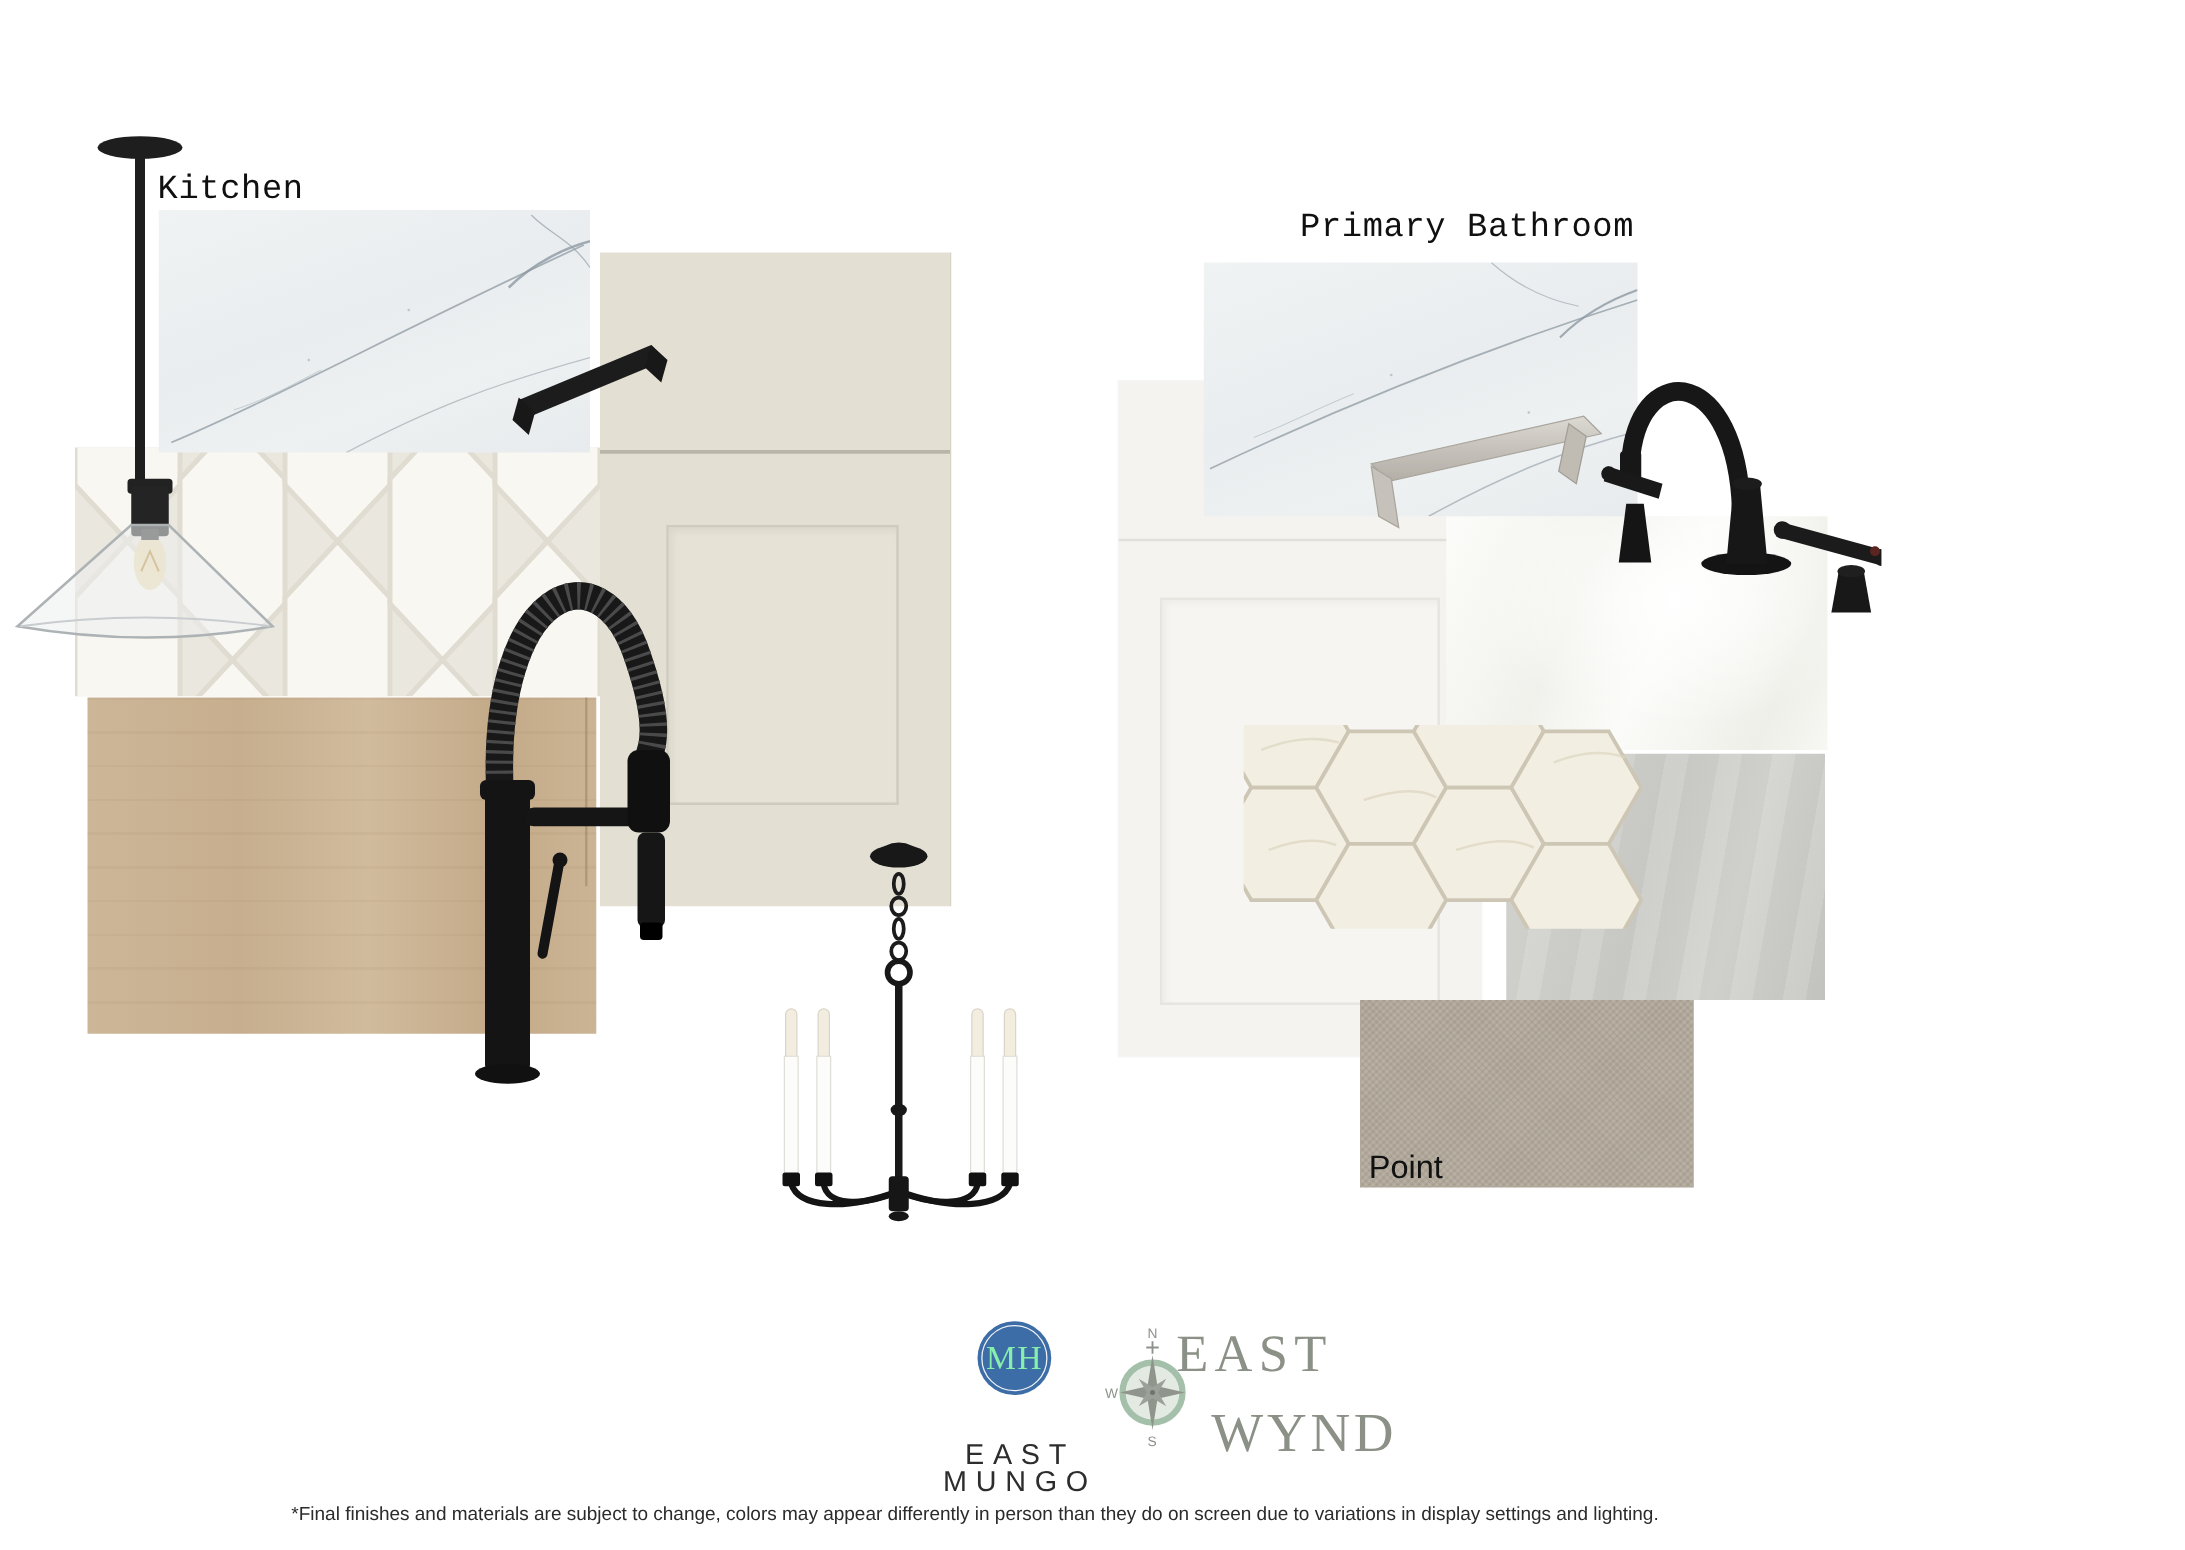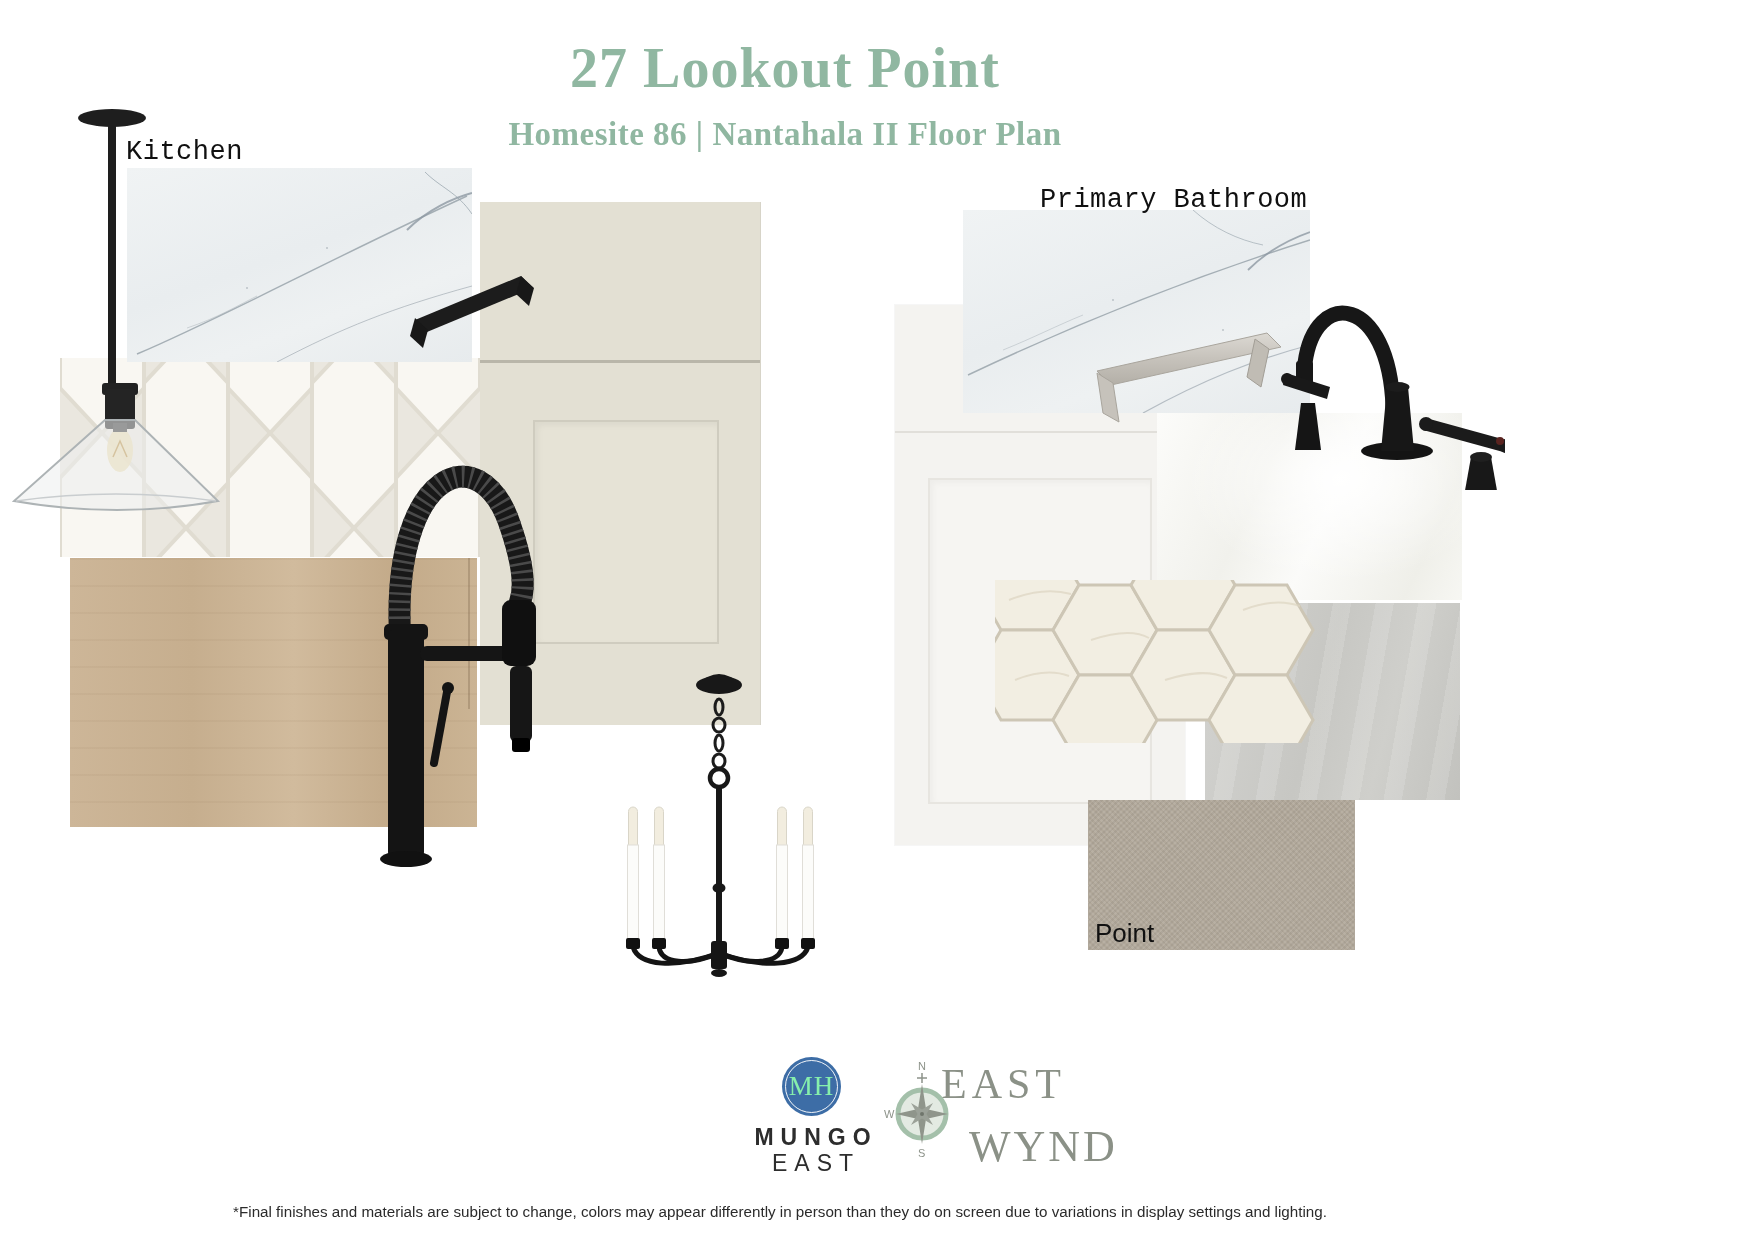--- a/index.html
+++ b/index.html
@@ -59,40 +59,36 @@
   #carpet .weave2{position:absolute;inset:0;
     background:repeating-linear-gradient(-45deg,rgba(0,0,0,0.05) 0 2px,rgba(0,0,0,0) 2px 4px);}
   #carpet-label{position:absolute;left:7px;bottom:1px;font-size:26px;color:#111;}
 
   
   #mh-circle{left:782px;top:1057px;width:59px;height:59px;border-radius:50%;background:#3d6da6;z-index:5;}
   #mh-circle .ring{position:absolute;inset:3px;border:1.5px solid rgba(255,255,255,0.92);border-radius:50%;}
   #mh-circle .mono{position:absolute;inset:0;display:flex;align-items:center;justify-content:center;
     font-family:"Liberation Serif",serif;font-size:27px;color:#86efac;letter-spacing:1px;}
   .mungo-line{transform:translateX(-50%);font-size:23px;letter-spacing:7px;color:#2d2d2d;white-space:nowrap;}
-  #mungo1{left:816px;top:1124px;font-weight:bold;}
+  #mungo1{left:816px;top:1172px;}
   #mungo2{left:816px;top:1150px;}
 
   .ew-text{font-family:"Liberation Serif",serif;color:#8b9187;white-space:nowrap;line-height:1;}
   #ew-east{left:941px;top:1063px;font-size:42px;letter-spacing:5px;}
   #ew-wynd{left:969px;top:1125px;font-size:44px;letter-spacing:3px;}
 
   #disclaimer{left:780px;top:1203px;transform:translateX(-50%);font-size:15.2px;color:#2b2b2b;white-space:nowrap;}
   #watermark{left:4px;top:1156px;font-size:44px;font-weight:300;letter-spacing:2px;color:#eceae8;
     -webkit-text-stroke:1.3px #8f8f8f;white-space:nowrap;z-index:9;}
 </style>
 </head>
 <body>
 
 <div id="canvas">
 
-  <div class="abs" id="header">
-    <div id="title">27 Lookout Point</div>
-    <div id="subtitle">Homesite 86 | Nantahala II Floor Plan</div>
-  </div>
 
   <div class="abs section-label" style="left:126px;top:137px;z-index:6;">Kitchen</div>
 
   <svg class="abs" style="left:8px;top:105px;z-index:5;" width="230" height="420" viewBox="0 0 230 420">
     <path d="M82,12 Q104,-2 126,12 Z" fill="#1e1e1e"></path>
     <ellipse cx="104" cy="13" rx="34" ry="9" fill="#1e1e1e"></ellipse>
     <rect x="100" y="16" width="8" height="266" fill="#1e1e1e"></rect>
     <rect x="94" y="278" width="36" height="12" rx="3" fill="#222"></rect>
     <rect x="97" y="284" width="30" height="40" rx="3" fill="#242424"></rect>
     <ellipse cx="112" cy="345" rx="13" ry="22" fill="#e9d9ac" opacity="0.9"></ellipse>
@@ -200,21 +196,21 @@
       </g>
       <g fill="#111">
         <rect x="71" y="303" width="14" height="11" rx="2"></rect>
         <rect x="97" y="303" width="14" height="11" rx="2"></rect>
         <rect x="220" y="303" width="14" height="11" rx="2"></rect>
         <rect x="246" y="303" width="14" height="11" rx="2"></rect>
       </g>
     </g>
   </svg>
 
-  <div class="abs section-label" style="left:1040px;top:185px;z-index:6;text-align:right;">Primary Bathroom</div>
+  <div class="abs section-label" style="left:1040px;top:168px;z-index:6;text-align:right;">Primary Bathroom</div>
 
   <div class="abs" id="bath-door">
     <div class="groove"></div>
     <div class="panel"></div>
   </div>
 
   <div class="abs marble" id="bath-marble">
     <svg width="347" height="203" viewBox="0 0 347 203">
       <path d="M5,165 C100,120 220,70 347,30" stroke="#8d99a2" stroke-width="1.4" fill="none" opacity="0.75"></path>
       <path d="M180,203 C240,170 290,150 347,135" stroke="#97a2aa" stroke-width="1.2" fill="none" opacity="0.65"></path>

